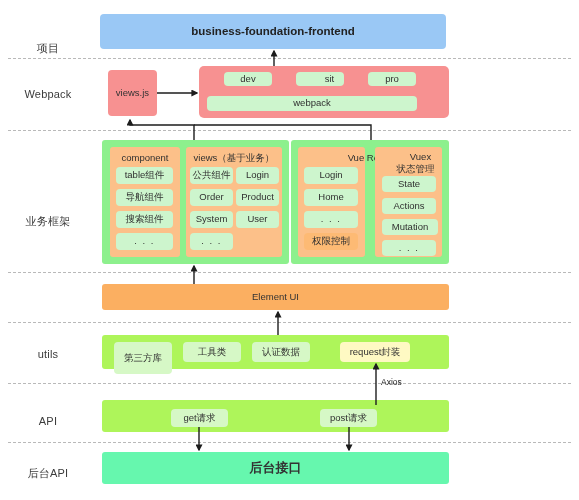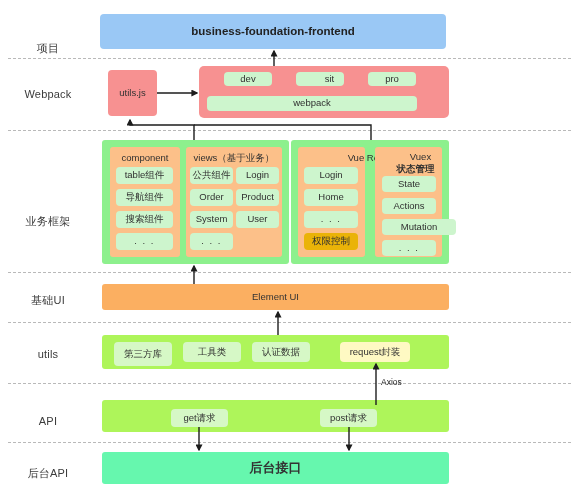--- a/index.html
+++ b/index.html
@@ -97,28 +97,27 @@
   <div class="sep" style="top:58px;"></div>
   <div class="sep" style="top:130px;"></div>
   <div class="sep" style="top:272px;"></div>
   <div class="sep" style="top:322px;"></div>
   <div class="sep" style="top:383px;"></div>
   <div class="sep" style="top:442px;"></div>
 
   <div class="row-label" style="top:41px;">项目</div>
   <div class="row-label" style="top:88px;">Webpack</div>
   <div class="row-label" style="top:214px;">业务框架</div>
-  <div class="row-label" style="top:293px;">基础UI</div>
   <div class="row-label" style="top:348px;">utils</div>
   <div class="row-label" style="top:415px;">API</div>
   <div class="row-label" style="top:466px;">后台API</div>
 
   <div class="box title-box" style="left:100px; top:14px; width:346px; height:35px; background:#9ac8f5;">business-foundation-frontend</div>
 
-  <div class="box" style="left:108px; top:70px; width:49px; height:46px; background:#f79191; font-size:9.5px;">utils.js</div>
+  <div class="box" style="left:108px; top:70px; width:49px; height:46px; background:#f79191; font-size:9.5px;">views.js</div>
 
   <div class="box" style="left:199px; top:66px; width:250px; height:52px; background:#f79191; border-radius:5px;"></div>
 
   <div class="chip" style="left:224px; top:72px; width:48px; height:14px; background:#cdf5cd;">dev</div>
   <div class="chip" style="left:296px; top:72px; width:48px; height:14px; background:#cdf5cd;padding-left:19px;">sit</div>
   <div class="chip" style="left:368px; top:72px; width:48px; height:14px; background:#cdf5cd;">pro</div>
   <div class="chip" style="left:207px; top:96px; width:210px; height:15px; background:#cdf5cd;">webpack</div>
 
   <div class="box" style="left:102px; top:140px; width:187px; height:124px; background:#8df08d; border-radius:3px;"></div>
 
@@ -139,34 +138,34 @@
   <div class="chip" style="left:236px; top:211px; width:43px; height:17px; background:#cdf5cd;">User</div>
   <div class="chip" style="left:190px; top:233px; width:43px; height:17px; background:#cdf5cd; letter-spacing:1.5px;">. . .</div>
 
   <div class="box" style="left:291px; top:140px; width:158px; height:124px; background:#8df08d; border-radius:3px;"></div>
 
   <div class="box" style="left:298px; top:147px; width:67px; height:110px; background:#fcc089; border-radius:3px;"></div>
   <div class="panel-title" style="left:298px; top:152px; width:67px;padding-left:40px;">Vue Router</div>
   <div class="chip" style="left:304px; top:167px; width:54px; height:17px; background:#cdf5cd;">Login</div>
   <div class="chip" style="left:304px; top:189px; width:54px; height:17px; background:#cdf5cd;">Home</div>
   <div class="chip" style="left:304px; top:211px; width:54px; height:17px; background:#cdf5cd; letter-spacing:1.5px;">. . .</div>
-  <div class="chip" style="left:304px; top:233px; width:54px; height:17px; background:#eab308;">权限控制</div>
+  <div class="chip" style="left:304px; top:233px; width:54px; height:17px; background:#fdba74;">权限控制</div>
 
   <div class="box" style="left:375px; top:147px; width:67px; height:110px; background:#fcc089; border-radius:3px;"></div>
   <div class="panel-title" style="left:375px; top:151px; width:91px;">Vuex</div>
-  <div class="panel-title" style="left:375px; top:163px; width:81px;font-weight:bold;">状态管理</div>
+  <div class="panel-title" style="left:375px; top:163px; width:81px;">状态管理</div>
   <div class="chip" style="left:382px; top:176px; width:54px; height:16px; background:#cdf5cd;">State</div>
   <div class="chip" style="left:382px; top:198px; width:54px; height:16px; background:#cdf5cd;">Actions</div>
-  <div class="chip" style="left:382px; top:219px; width:74px; height:16px; background:#cdf5cd;">Mutation</div>
+  <div class="chip" style="left:382px; top:219px; width:56px; height:16px; background:#cdf5cd;">Mutation</div>
   <div class="chip" style="left:382px; top:240px; width:54px; height:16px; background:#cdf5cd; letter-spacing:1.5px;">. . .</div>
 
   <div class="box" style="left:102px; top:284px; width:347px; height:26px; background:#fbaf61; font-size:9.5px; border-radius:3px;">Element UI</div>
 
   <div class="box" style="left:102px; top:335px; width:347px; height:34px; background:#aef55a; border-radius:3px;"></div>
-  <div class="chip" style="left:114px; top:342px; width:58px; height:24px; background:#d6f8c6;">第三方库</div>
+  <div class="chip" style="left:114px; top:342px; width:58px; height:32px; background:#d6f8c6;">第三方库</div>
   <div class="chip" style="left:183px; top:342px; width:58px; height:20px; background:#d6f8c6;">工具类</div>
   <div class="chip" style="left:252px; top:342px; width:58px; height:20px; background:#d6f8c6;">认证数据</div>
   <div class="chip" style="left:340px; top:342px; width:70px; height:20px; background:#fef9c3;">request封装</div>
 
   <div class="box" style="left:102px; top:400px; width:347px; height:32px; background:#aef55a; border-radius:3px;"></div>
   <div class="chip" style="left:171px; top:409px; width:57px; height:18px; background:#d6f8c6;">get请求</div>
   <div class="chip" style="left:320px; top:409px; width:57px; height:18px; background:#d6f8c6;">post请求</div>
 
   <div class="box" style="left:102px; top:452px; width:347px; height:32px; background:#66f7ae; font-size:13px; font-weight:bold; border-radius:3px;">后台接口</div>
 

